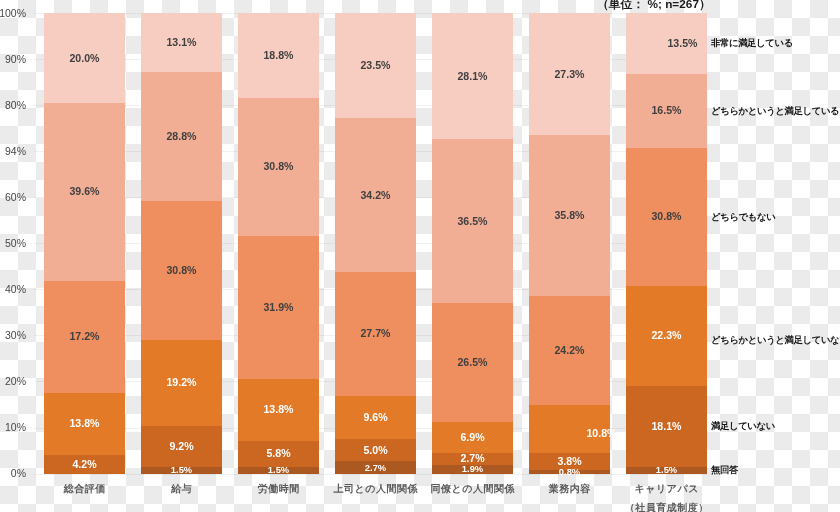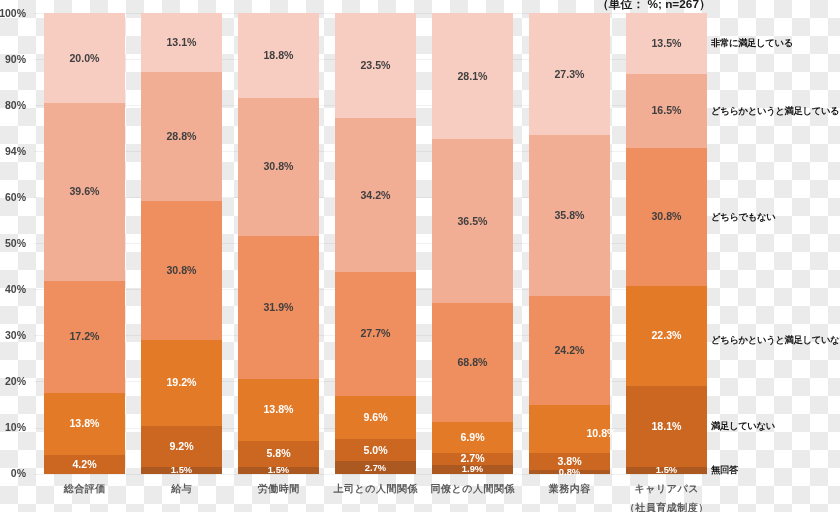--- a/index.html
+++ b/index.html
@@ -15,21 +15,21 @@
       linear-gradient(45deg,#ebebeb 25%,transparent 25%,transparent 75%,#ebebeb 75%);
     background-size:36px 36px;
     background-position:0 0,18px 18px;
   }
   #stage{position:relative;width:840px;height:512px;}
   .unit-note{
     position:absolute;font-weight:bold;color:#1b1b1b;white-space:nowrap;
     font-size:11.8px;
   }
   .ytick{
-    position:absolute;text-align:center;font-weight:bold;color:#474747;
+    position:absolute;text-align:center;font-weight:normal;color:#474747;
     white-space:nowrap;font-size:10.5px;margin-left:14px;
   }
   .gridline{position:absolute;height:1px;background:rgba(90,90,90,0.085);}
   .bar{position:absolute;}
   .seg{position:absolute;left:0;width:100%;}
   .seglabel{
     position:absolute;left:0;width:100%;text-align:center;font-weight:bold;
     white-space:nowrap;font-size:10.6px;line-height:1;
   }
   .seglabel-sm{font-size:9.4px;}
@@ -132,21 +132,21 @@
     <div class="bar" style="left:432px;top:13px;width:81px;height:460.6px">
       <div class="seg" style="bottom: 0px; height: 8.52px; background-color: rgb(171, 88, 33);"></div>
       <div class="seg" style="bottom: 8.52px; height: 12.11px; background-color: rgb(204, 103, 34);"></div>
       <div class="seg" style="bottom: 20.63px; height: 30.95px; background-color: rgb(227, 122, 40);"></div>
       <div class="seg" style="bottom: 51.58px; height: 118.85px; background-color: rgb(239, 143, 96);"></div>
       <div class="seg" style="bottom: 170.43px; height: 163.7px; background-color: rgb(242, 174, 149);"></div>
       <div class="seg" style="bottom: 334.13px; height: 126.03px; background-color: rgb(248, 205, 193);"></div>
       <div class="seglabel seglabel-sm" style="bottom: -0.24px; color: rgb(255, 255, 255);">1.9%</div>
       <div class="seglabel" style="bottom: 9.58px; color: rgb(255, 255, 255);">2.7%</div>
       <div class="seglabel" style="bottom: 31.1px; color: rgb(255, 255, 255);">6.9%</div>
-      <div class="seglabel" style="bottom: 106px; color: rgb(63, 63, 63);">68.8%</div>
+      <div class="seglabel" style="bottom: 106px; color: rgb(63, 63, 63);">26.5%</div>
       <div class="seglabel" style="bottom: 247.28px; color: rgb(63, 63, 63);">36.5%</div>
       <div class="seglabel" style="bottom: 392.14px; color: rgb(63, 63, 63);">28.1%</div>
     </div>
     <div class="bar" style="left:529px;top:13px;width:81px;height:460.6px">
       <div class="seg" style="bottom: 0px; height: 3.59px; background-color: rgb(171, 88, 33);"></div>
       <div class="seg" style="bottom: 3.59px; height: 17.04px; background-color: rgb(204, 103, 34);"></div>
       <div class="seg" style="bottom: 20.63px; height: 48.44px; background-color: rgb(227, 122, 40);"></div>
       <div class="seg" style="bottom: 69.07px; height: 108.53px; background-color: rgb(239, 143, 96);"></div>
       <div class="seg" style="bottom: 177.6px; height: 160.56px; background-color: rgb(242, 174, 149);"></div>
       <div class="seg" style="bottom: 338.16px; height: 122.44px; background-color: rgb(248, 205, 193);"></div>
@@ -162,21 +162,21 @@
       <div class="seg" style="bottom: 6.73px; height: 81.18px; background-color: rgb(204, 103, 34);"></div>
       <div class="seg" style="bottom: 87.9px; height: 100.01px; background-color: rgb(227, 122, 40);"></div>
       <div class="seg" style="bottom: 187.92px; height: 138.14px; background-color: rgb(239, 143, 96);"></div>
       <div class="seg" style="bottom: 326.05px; height: 74px; background-color: rgb(242, 174, 149);"></div>
       <div class="seg" style="bottom: 400.05px; height: 60.55px; background-color: rgb(248, 205, 193);"></div>
       <div class="seglabel seglabel-sm" style="bottom: -1.14px; color: rgb(255, 255, 255);">1.5%</div>
       <div class="seglabel" style="bottom: 42.32px; color: rgb(255, 255, 255);">18.1%</div>
       <div class="seglabel" style="bottom: 132.91px; color: rgb(255, 255, 255);">22.3%</div>
       <div class="seglabel" style="bottom: 251.99px; color: rgb(63, 63, 63);">30.8%</div>
       <div class="seglabel" style="bottom: 358.05px; color: rgb(63, 63, 63);">16.5%</div>
-      <div class="seglabel" style="bottom: 425.33px; color: rgb(63, 63, 63);">13.5%</div>
+      <div class="seglabel" style="bottom: 425.33px; color: rgb(63, 63, 63); padding-left: 16px;">13.5%</div>
     </div>
   </div>
   <div id="xaxis">
     <div class="xlabel" style="left:24px;top:480.2px;width:121px">
       <div>総合評価</div>
     </div>
     <div class="xlabel" style="left:121px;top:480.2px;width:121px">
       <div>給与</div>
     </div>
     <div class="xlabel" style="left:218px;top:480.2px;width:121px">

